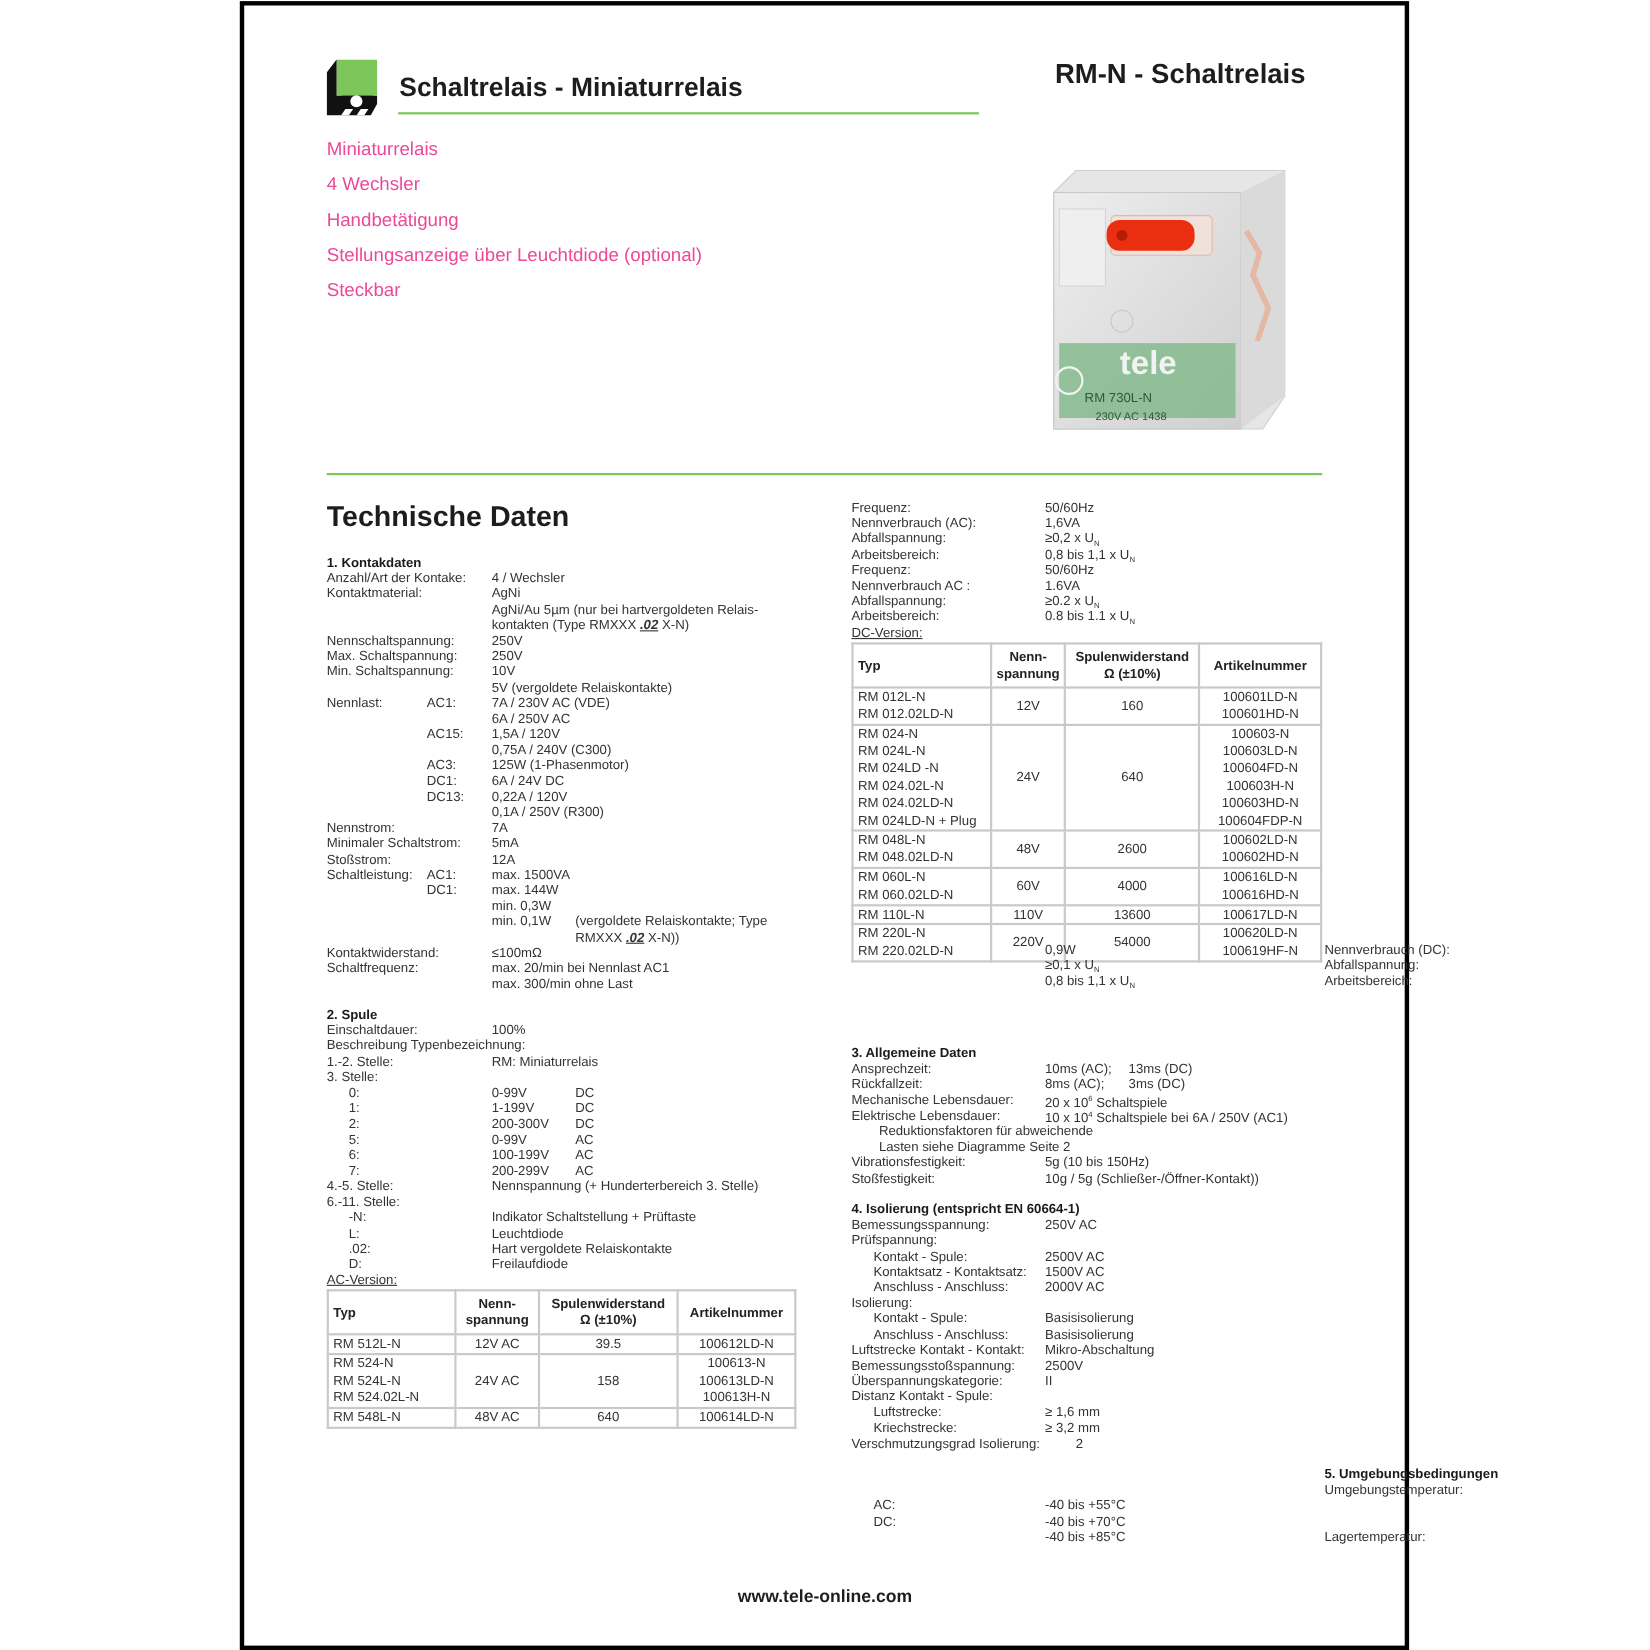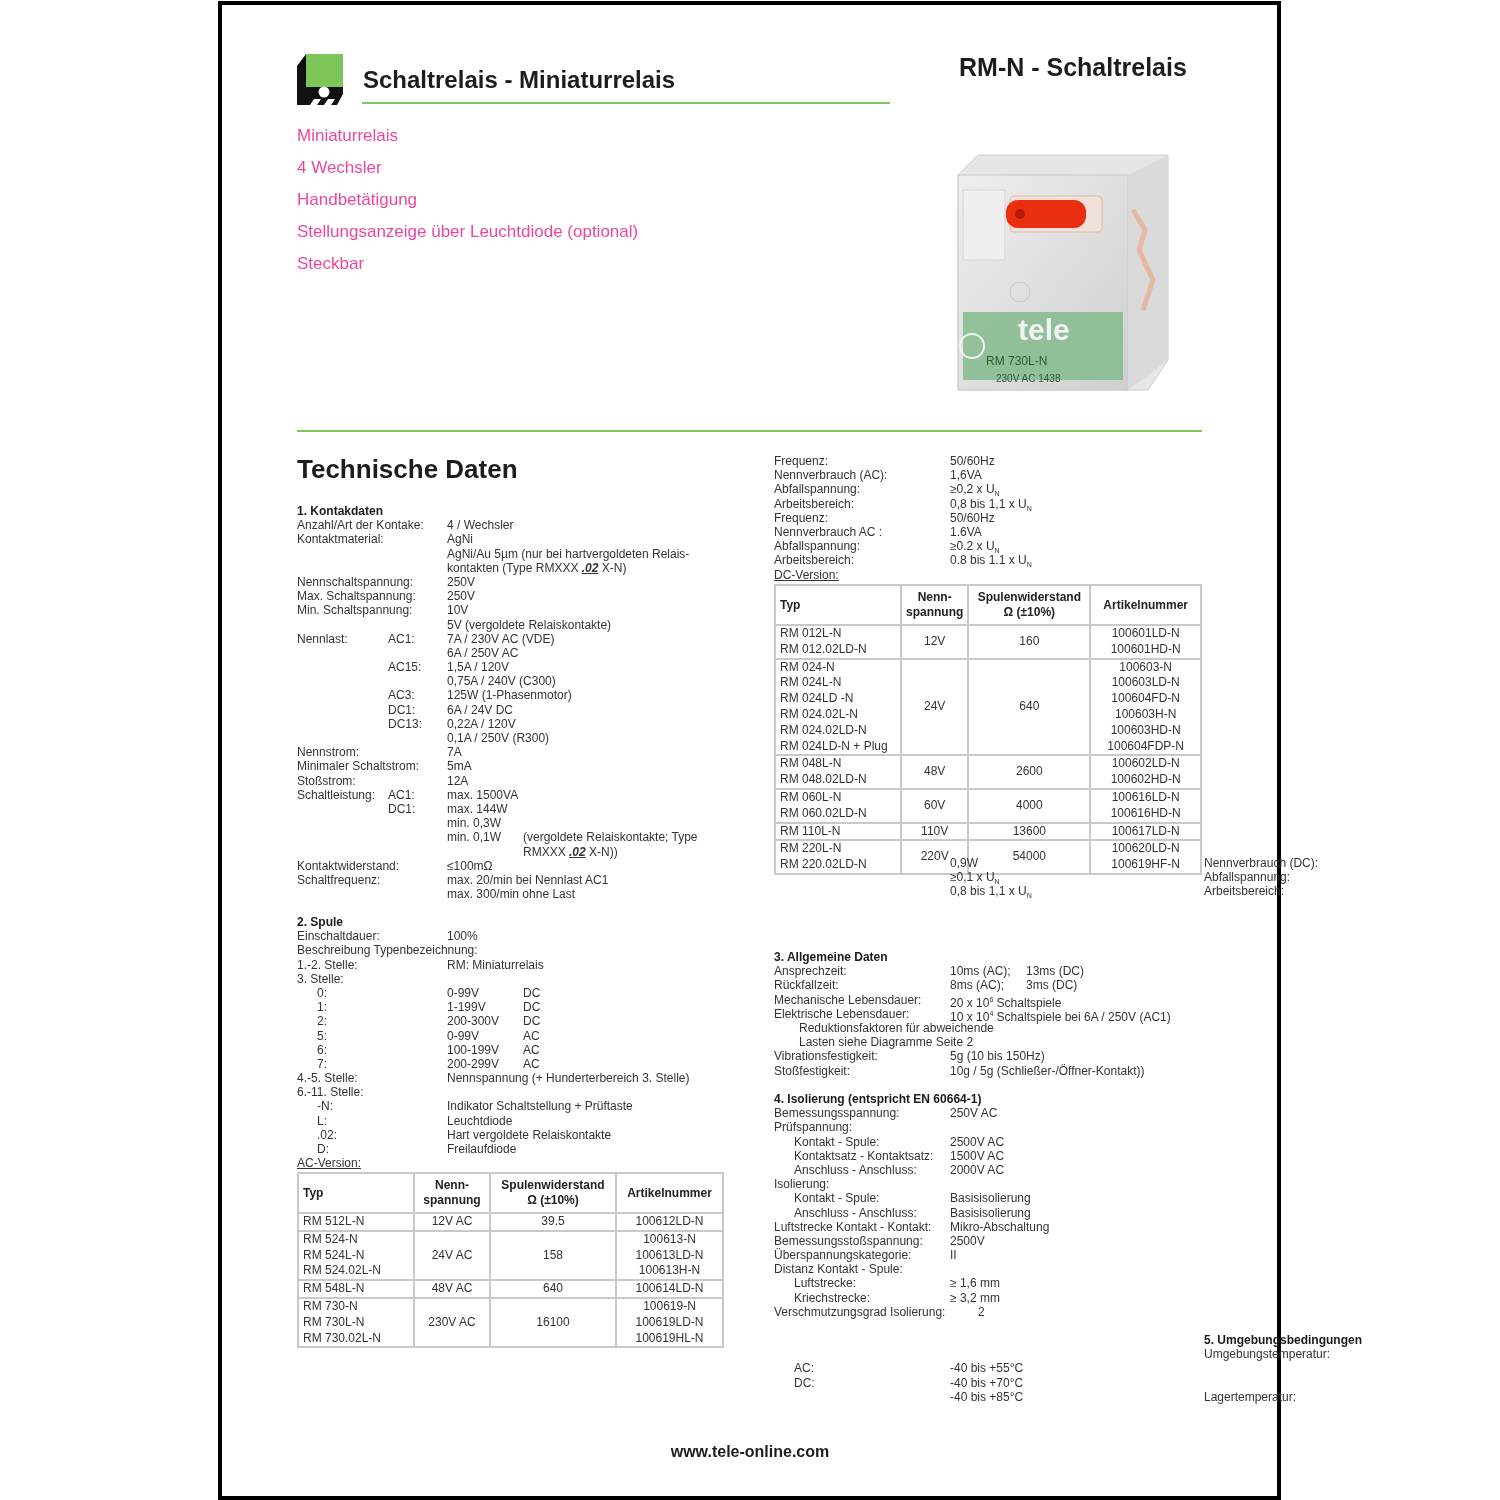--- a/index.html
+++ b/index.html
@@ -305,34 +305,20 @@
   <tr>
     <td>
           <div>RM 548L-N</div>
         </td>
     <td class="c">48V AC</td>
     <td class="c">640</td>
     <td class="c">
           <div>100614LD-N</div>
         </td>
   </tr>
-  <tr>
-    <td>
-          <div>RM 730-N</div>
-          <div>RM 730L-N</div>
-          <div>RM 730.02L-N</div>
-        </td>
-    <td class="c">230V AC</td>
-    <td class="c">16100</td>
-    <td class="c">
-          <div>100619-N</div>
-          <div>100619LD-N</div>
-          <div>100619HL-N</div>
-        </td>
-  </tr>
 </tbody>
   </table>
 
 <div class="col" style="left:774px; top:454px; width:430px;">
   <div class="row">
       <span>Frequenz:</span>
       <span style="left:176px">50/60Hz</span>
     </div>
   <div class="row">
       <span>Nennverbrauch (AC):</span>

